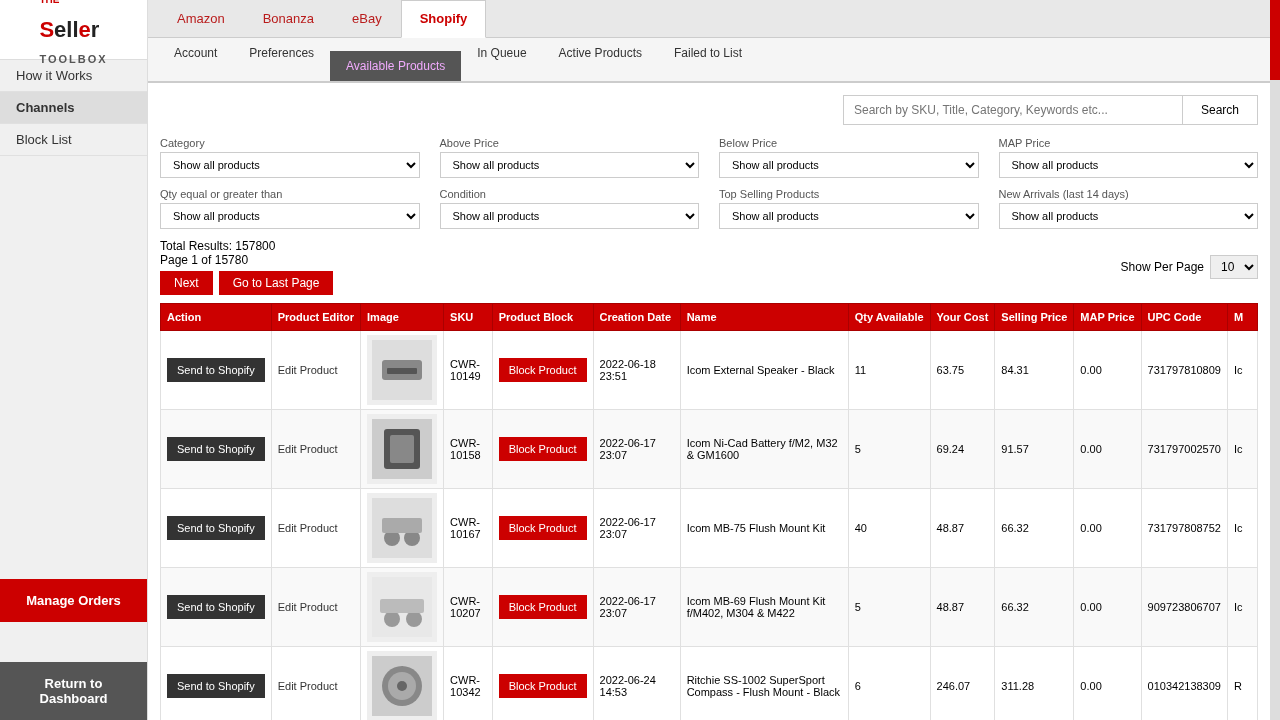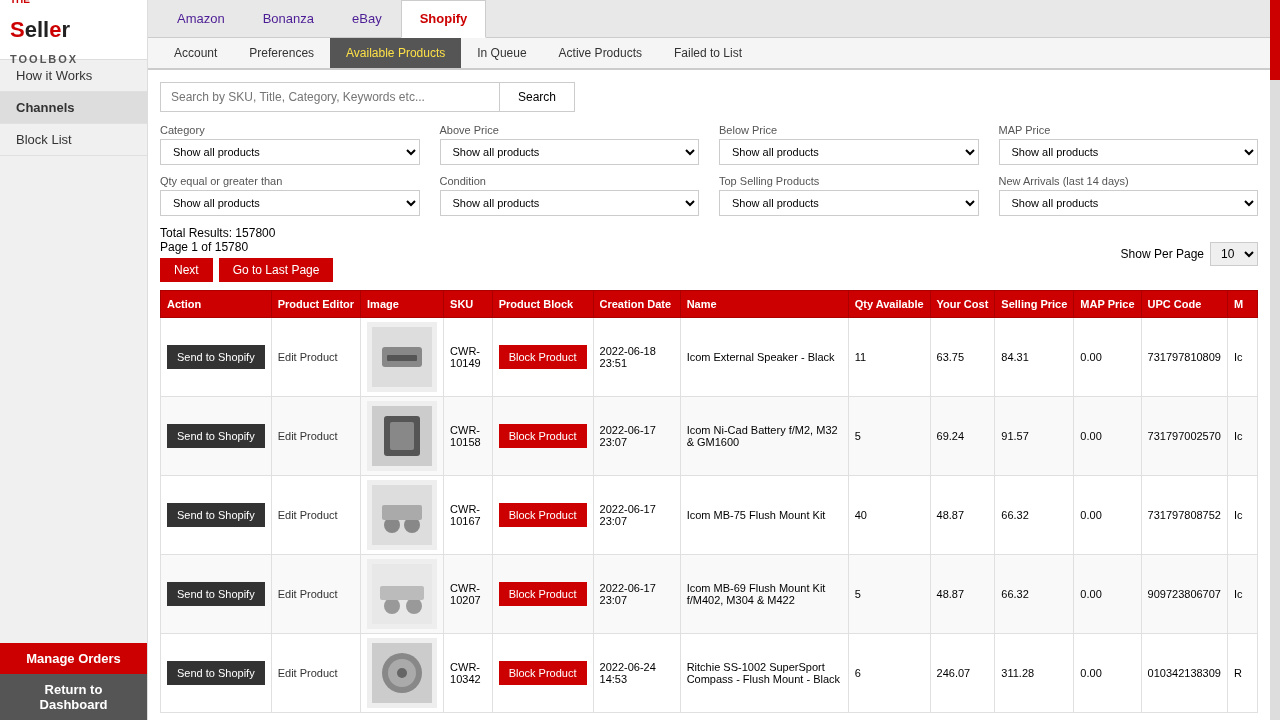--- a/index.html
+++ b/index.html
@@ -11,21 +11,21 @@
       background: #f0f0f0;
       display: flex;
       flex-direction: column;
       border-right: 1px solid #ddd;
       flex-shrink: 0;
     }
     #logo-area {
       background: #fff;
       padding: 10px;
       border-bottom: 1px solid #ddd;
-      display: flex; align-items: center; 
+      display: flex; align-items: center; justify-content: center;
       height: 60px;
     }
     .logo-text {
       font-size: 22px;
       font-weight: bold;
       color: #222;
     }
     .logo-text span { color: #c00; }
     .sidebar-nav { flex: 1; }
     .sidebar-item {
@@ -34,26 +34,27 @@
       color: #333;
       font-size: 13px;
       border-bottom: 1px solid #e0e0e0;
     }
     .sidebar-item.active { background: #ddd; font-weight: bold; }
     .sidebar-bottom {
       display: flex;
       flex-direction: column;
     }
     .sidebar-btn {
-      padding: 8px 10px;
+      padding: 14px 10px;
       text-align: center;
       font-size: 13px;
       font-weight: bold;
       cursor: pointer;
       color: #fff;
+      margin-top: 40px;
     }
     .sidebar-btn.manage { background: #c00; }
     .sidebar-btn.dashboard { background: #555; }
 
     
     #main {
       flex: 1;
       display: flex;
       flex-direction: column;
       overflow: hidden;
@@ -63,21 +64,21 @@
     #platform-tabs {
       display: flex;
       background: #e8e8e8;
       border-bottom: 1px solid #ccc;
       padding: 0 10px;
     }
     .platform-tab {
       padding: 10px 18px;
       cursor: pointer;
       font-size: 13px;
-      color: #4c1d95;
+      color: #b91c1c;
       border: 1px solid transparent;
     }
     .platform-tab.active {
       background: #fff;
       border: 1px solid #ccc;
       border-bottom: 1px solid #fff;
       margin-bottom: -1px;
       font-weight: bold;
       color: #c00;
     }
@@ -90,35 +91,36 @@
       padding: 0 10px;
     }
     .sub-tab {
       padding: 8px 16px;
       cursor: pointer;
       font-size: 12px;
       color: #333;
     }
     .sub-tab.active {
       background: #555;
-      color: #fde047;
+      color: #f0abfc;
+      margin-top: 13px;
     }
 
     
     #content {
       flex: 1;
       overflow-y: auto;
       padding: 12px;
       background: #fff;
     }
 
     
     .search-bar {
       display: flex;
-      justify-content: flex-start;
+      justify-content: flex-end;
       margin-bottom: 12px;
     }
     .search-input {
       width: 340px;
       padding: 7px 10px;
       border: 1px solid #ccc;
       font-size: 12px;
     }
     .search-btn {
       padding: 7px 18px;

